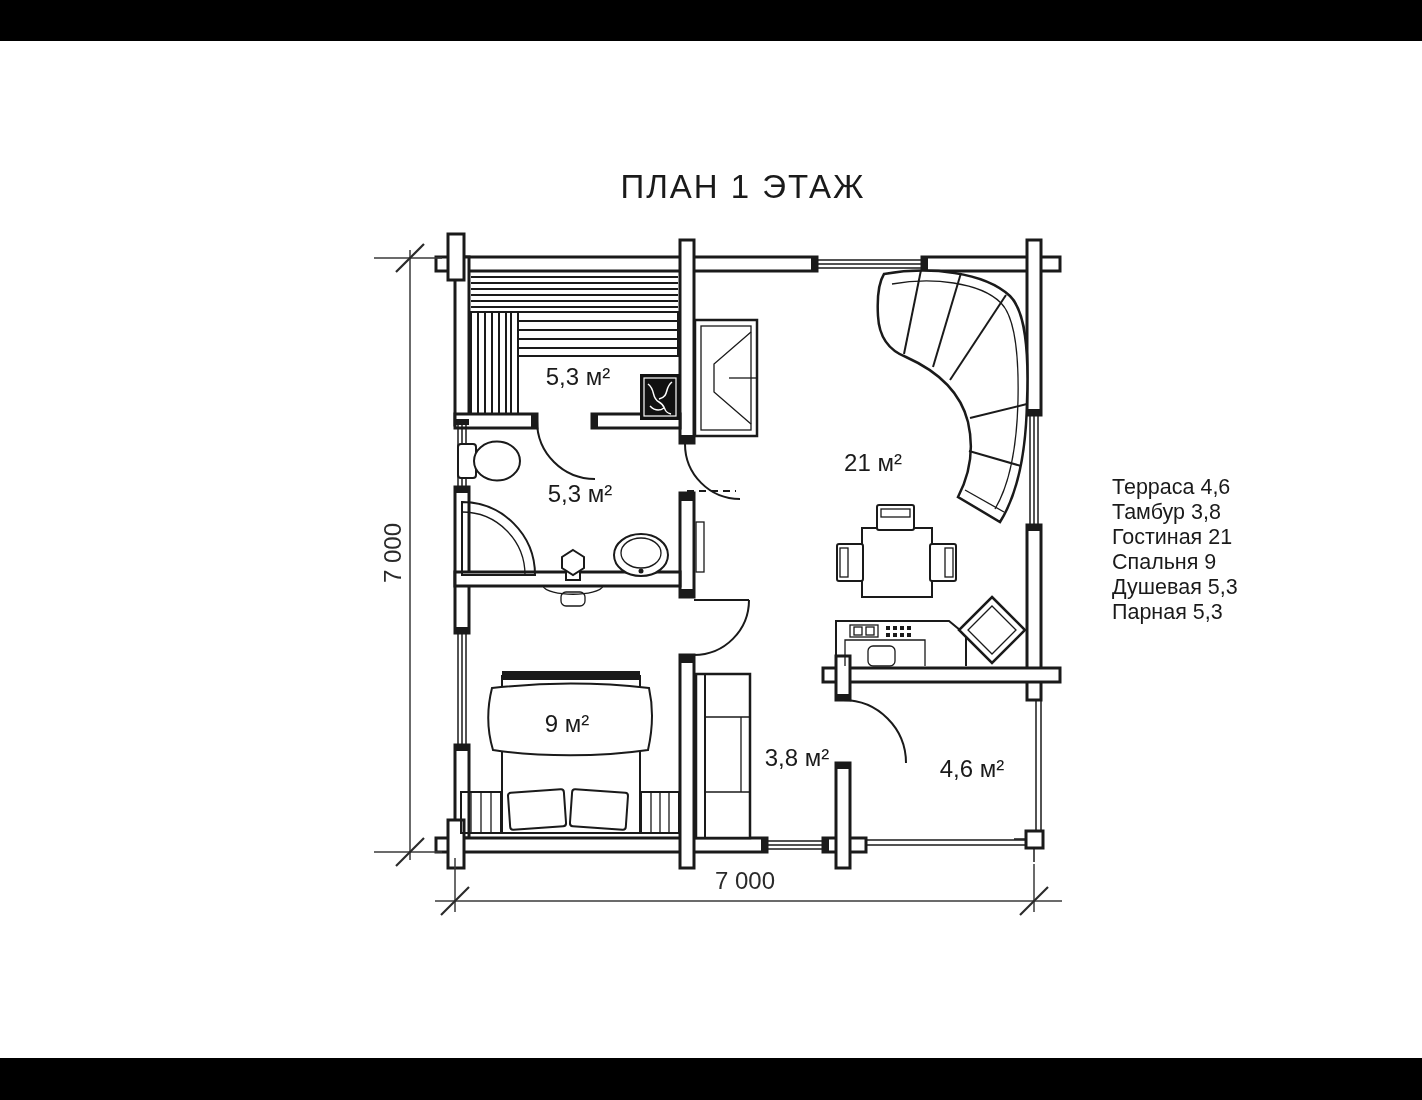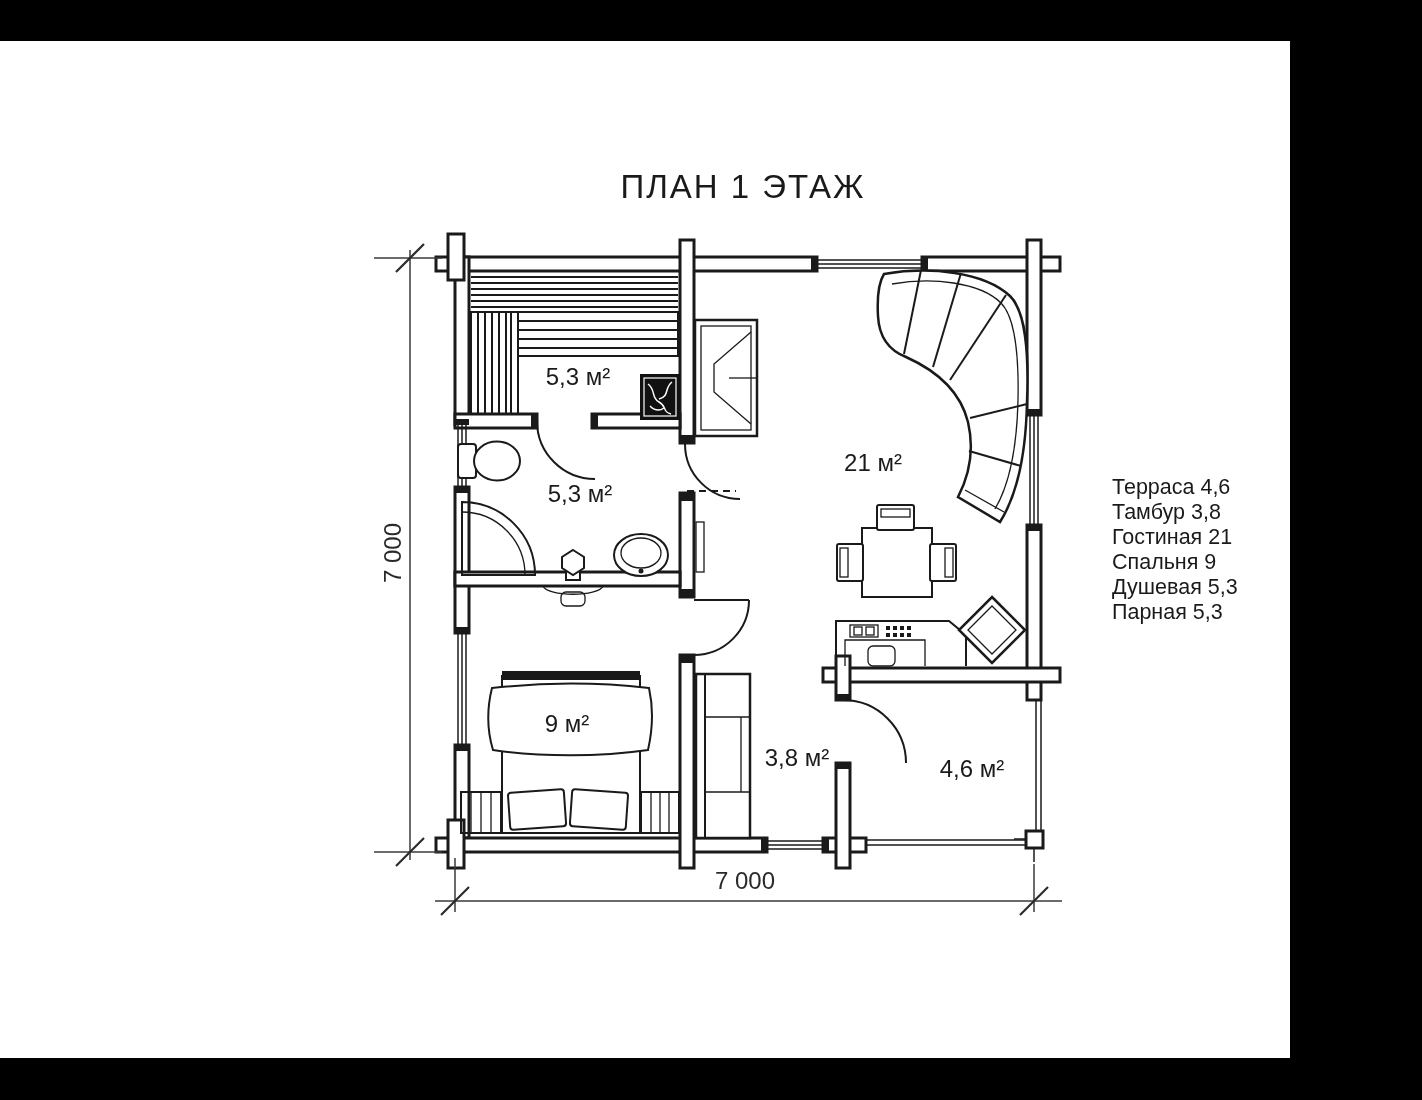--- a/index.html
+++ b/index.html
@@ -1,16 +1,16 @@
 <!DOCTYPE html>
 <html><head>
 <meta charset="utf-8">
 <style>
   html,body{margin:0;padding:0;background:#000;}
-  .stage{position:relative;width:1290px;height:1100px;background:#bef264;overflow:hidden;}
+  .stage{position:relative;width:1422px;height:1100px;background:#bef264;overflow:hidden;}
   svg{display:block;}
   text{font-family:"Liberation Sans","DejaVu Sans",sans-serif;fill:#1a1a1a;}
   .title-text{font-size:33px;letter-spacing:2px;}
   .legend-text{font-size:21.5px;}
   .room-label{font-size:24px;text-anchor:middle;}
   .dim-text{font-size:24px;text-anchor:middle;fill:#2a2a2a;}
   .wall{fill:#ffffff;stroke:#1a1a1a;stroke-width:3;}
   .cap{fill:#1a1a1a;stroke:none;}
   .thin{stroke:#1a1a1a;stroke-width:1.5;fill:none;}
   .furn{stroke:#1a1a1a;stroke-width:2;fill:none;}

